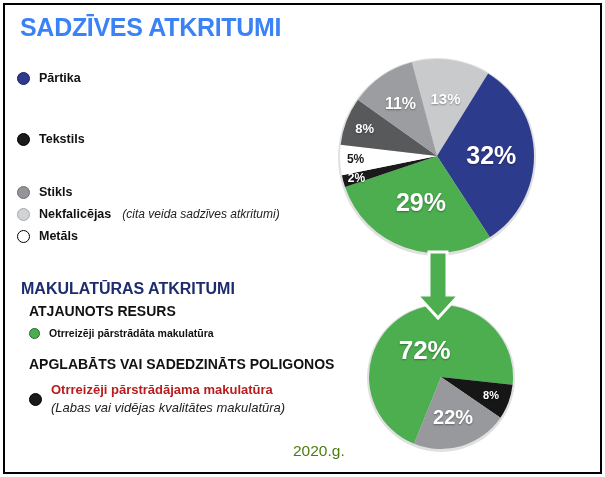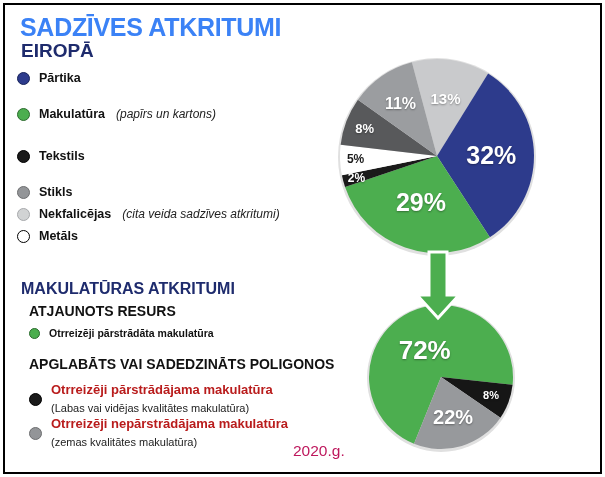--- a/index.html
+++ b/index.html
@@ -15,23 +15,23 @@
   .dot{width:13px;height:13px;border-radius:50%;border:1.5px solid rgba(0,0,0,.65);box-sizing:border-box;flex:0 0 auto;}
   .dot.small{width:11px;height:11px;}
   .lg-label{font-size:12.5px;font-weight:bold;color:#111;white-space:nowrap;}
   .lg-note{font-size:12px;font-style:italic;color:#222;white-space:nowrap;margin-left:2px;}
   .struktura{left:255px;top:61px;font-size:20px;color:#101010;}
   .mak-title{left:21px;top:280px;font-size:16px;font-weight:bold;color:#1e2b6d;}
   .sub-title{font-size:14px;font-weight:bold;color:#111;}
   .two-line{display:flex;align-items:center;gap:9px;}
   .two-line .dot{margin-top:2px;}
   .tl-label{font-size:13px;font-weight:bold;color:#b91c1c;line-height:1.15;white-space:nowrap;}
-  .tl-note{font-size:11px;font-weight:normal;color:#222;line-height:1.2;white-space:nowrap;}
+  .tl-note{font-size:13px;font-style:italic;font-weight:normal;color:#222;line-height:1.2;white-space:nowrap;}
   .mini-label{font-size:10.5px;font-weight:bold;color:#111;}
-  .year{left:293px;top:442px;font-size:15.5px;color:#be185d;}
+  .year{left:293px;top:442px;font-size:15.5px;color:#4d7c0f;}
   svg text.pie-label{font-family:"Liberation Sans","DejaVu Sans",sans-serif;font-weight:bold;}
   svg text.pie-label.shadowed{text-shadow:0 1px 2px rgba(0,0,0,.35);}
 </style>
 </head>
 <body>
 
 <div id="canvas">
 
   <svg class="abs" style="left:0;top:0" width="605" height="477" viewBox="0 0 605 477">
     <g>
@@ -77,32 +77,26 @@
           <title>Otrreizēji nepārstrādājama makulatūra 22%</title>
         </path>
         <text x="424.7" y="349.8" text-anchor="middle" dominant-baseline="central" font-size="26" fill="#ffffff" class="pie-label shadowed">72%</text>
         <text x="491.0" y="395.4" text-anchor="middle" dominant-baseline="central" font-size="11" fill="#ffffff" class="pie-label shadowed">8%</text>
         <text x="453.1" y="417.0" text-anchor="middle" dominant-baseline="central" font-size="20" fill="#ffffff" class="pie-label shadowed">22%</text>
       </g>
     <polygon points="429,252 447,252 447,295 459,295 438,318 417,295 429,295" fill="#4cae4f" stroke="#ffffff" stroke-width="3" stroke-linejoin="miter"></polygon>
   </svg>
 
   <div class="abs title1">SADZĪVES ATKRITUMI</div>
-  <div class="abs title2">EIROPĀ</div>
 
   <div class="abs legend-row" style="top:71px">
     <span class="dot" style="background: rgb(45, 59, 140); border-color: rgb(23, 35, 90);"></span>
     <span class="lg-label">Pārtika</span>
   </div>
-  <div class="abs legend-row" style="top:107px">
-    <span class="dot" style="background: rgb(76, 174, 79); border-color: rgb(44, 107, 46);"></span>
-    <span class="lg-label">Makulatūra</span>
-    <span class="lg-note">(papīrs un kartons)</span>
-  </div>
-  <div class="abs legend-row" style="top:149px">
+  <div class="abs legend-row" style="top:132px">
     <span class="dot" style="background: rgb(26, 26, 26); border-color: rgb(0, 0, 0);"></span>
     <span class="lg-label">Tekstils</span>
   </div>
   <div class="abs legend-row" style="top:185px">
     <span class="dot" style="background: rgb(147, 149, 152); border-color: rgb(109, 110, 112);"></span>
     <span class="lg-label">Stikls</span>
   </div>
   <div class="abs legend-row" style="top:207px">
     <span class="dot" style="background: rgb(209, 211, 212); border-color: rgb(167, 169, 172);"></span>
     <span class="lg-label">Nekfalicējas</span>
@@ -120,24 +114,17 @@
     <span class="mini-label">Otrreizēji pārstrādāta makulatūra</span>
   </div>
   <div class="abs sub-title" style="left:29px;top:356px">APGLABĀTS VAI SADEDZINĀTS POLIGONOS</div>
   <div class="abs two-line" style="left:29px;top:380px">
     <span class="dot" style="background: rgb(26, 26, 26); border-color: rgb(0, 0, 0);"></span>
     <span>
       <span class="tl-label">Otrreizēji pārstrādājama makulatūra</span><br>
       <span class="tl-note">(Labas vai vidējas kvalitātes makulatūra)</span>
     </span>
   </div>
-  <div class="abs two-line" style="left:29px;top:414px">
-    <span class="dot" style="background: rgb(147, 149, 152); border-color: rgb(109, 110, 112);"></span>
-    <span>
-      <span class="tl-label">Otrreizēji nepārstrādājama makulatūra</span><br>
-      <span class="tl-note">(zemas kvalitātes makulatūra)</span>
-    </span>
-  </div>
 
   <div class="abs year">2020.g.</div>
 
   <div class="frame"></div>
 </div>
 
 </body></html>

